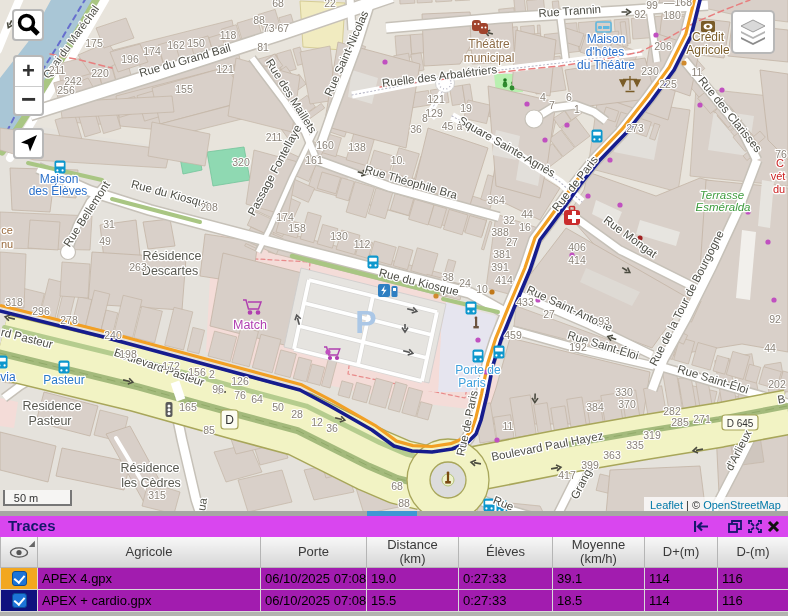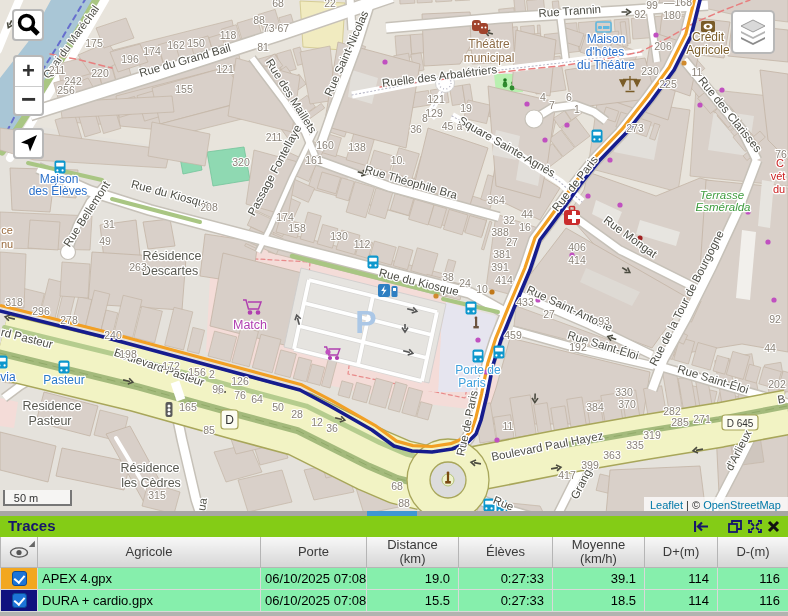--- a/index.html
+++ b/index.html
@@ -1,23 +1,23 @@
 <!DOCTYPE html>
 <html><head><meta charset="utf-8">
 <style>
 * { margin:0; padding:0; box-sizing:border-box; }
 body { width:788px; height:616px; overflow:hidden; font-family:"Liberation Sans", sans-serif; position:relative; background:#fff; }
 #map { position:absolute; left:0; top:0; width:788px; height:516px; }
 .lbtn { position:absolute; background:#fff; border:2px solid rgba(0,0,0,0.28); border-radius:4px; }
 #panel { position:absolute; left:0; top:516px; width:788px; height:100px; }
-#phead { height:21px; background:#84cc16; color:#16166b; font-weight:bold; font-size:15px; line-height:20px; padding-left:8px; position:relative; }
+#phead { height:21px; background:#d946ef; color:#16166b; font-weight:bold; font-size:15px; line-height:20px; padding-left:8px; position:relative; }
 table { border-collapse:collapse; table-layout:fixed; width:788px; font-size:13px; }
 th { background:linear-gradient(#f8f8f8,#d6d6d6); font-weight:normal; color:#3a3a3a; border:1px solid #b5b5b5; border-top:none; height:30px; line-height:14px; }
-td { border:1px solid #d9d9d9; height:22px; background:#86efac; color:#000; padding:0 4px; white-space:nowrap; overflow:hidden; }
-td.r { text-align:right; padding-right:8px; }
+td { border:1px solid #d9d9d9; height:22px; background:#a21caf; color:#000; padding:0 4px; white-space:nowrap; overflow:hidden; }
+td.r { text-align:left; padding-right:8px; }
 .cb { width:15px; height:15px; background:#1c74d8; border:1px solid #0c4c97; border-radius:3px; display:inline-block; position:relative; vertical-align:middle; }
 .cb:after { content:""; position:absolute; left:3.5px; top:1px; width:5px; height:8px; border:solid #fff; border-width:0 2.4px 2.4px 0; transform:rotate(40deg); }
 </style></head>
 <body>
 
 <div id="map">
 <svg width="788" height="516" viewBox="0 0 788 516" font-family="Liberation Sans, sans-serif">
 
 <rect x="0" y="0" width="788" height="516" fill="#e5e2dc"></rect>
 
@@ -1081,21 +1081,21 @@
 <td>APEX 4.gpx</td>
           <td class="r">06/10/2025 07:08</td>
           <td class="r">19.0</td>
           <td class="r">0:27:33</td>
           <td class="r">39.1</td>
           <td class="r">114</td>
           <td class="r">116</td>
 </tr>
 <tr>
 <td style="background:#10127e;text-align:center"><span class="cb"></span></td>
-<td>DURA + cardio.gpx</td>
+<td>APEX + cardio.gpx</td>
           <td class="r">06/10/2025 07:08</td>
           <td class="r">15.5</td>
           <td class="r">0:27:33</td>
           <td class="r">18.5</td>
           <td class="r">114</td>
           <td class="r">116</td>
 </tr>
 </tbody>
     </table>
 

